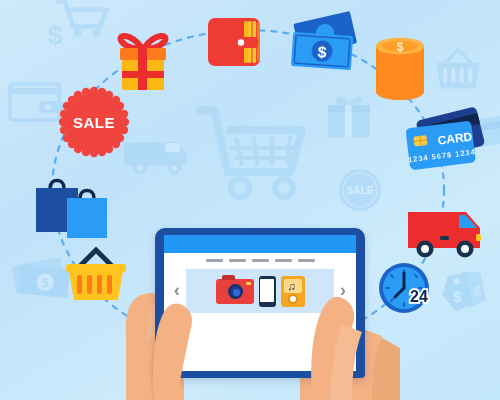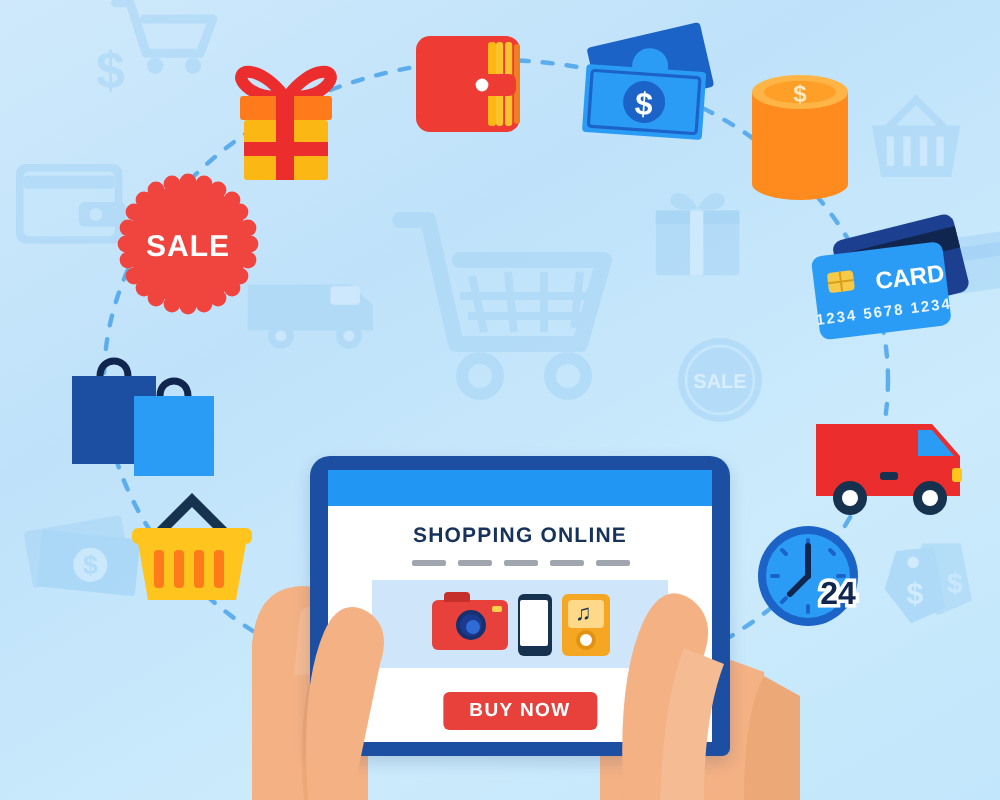--- a/index.html
+++ b/index.html
@@ -421,21 +421,20 @@
       <path d="M312 298 q14 -10 26 -2 q11 8 8 20 l-5 18 l-32 2 z" fill="#f5bb93"></path>
       <path d="M330 400 q-2 -52 6 -78 l26 6 l4 72 z" fill="#eda878"></path>
       <path d="M352 400 q-2 -48 8 -72 l22 8 l2 64 z" fill="#f3b184"></path>
       <path d="M372 400 q0 -44 10 -62 l18 10 l0 52 z" fill="#eda878"></path>
     </g>
   </svg>
 
   <div id="tablet" style="z-index:5;">
     <div id="tablet-screen">
       <div id="screen-topbar"></div>
-      <div id="screen-title">SHOPPING ONLINE</div>
       <div id="screen-rule">
         <i></i>
           <i></i>
           <i></i>
           <i></i>
           <i></i>
       </div>
 
       <div id="carousel">
         <div id="carousel-strip"></div>
@@ -449,21 +448,20 @@
         <div class="prod phone"></div>
 
         <div class="prod mp3">
           <span class="mp3-note">♫</span>
           <span class="mp3-wheel"></span>
         </div>
 
         <span class="arrow right">›</span>
       </div>
 
-      <button id="buy-now">BUY NOW</button>
     </div>
   </div>
 
   <svg class="orbit-dots" viewBox="0 0 500 400" style="z-index:6;">
     <path d="M154 400 q-4 -56 8 -84 q8 -18 22 -10 q12 8 6 26 l-14 68 z" fill="#f3b184"></path>
     <path d="M312 400 q-4 -60 10 -90 q10 -20 24 -10 q13 10 5 30 l-16 70 z" fill="#f3b184"></path>
     <path d="M330 400 q2 -52 12 -76 l20 8 q-10 26 -10 68 z" fill="#f5bb93"></path>
   </svg>
 
 </div>

